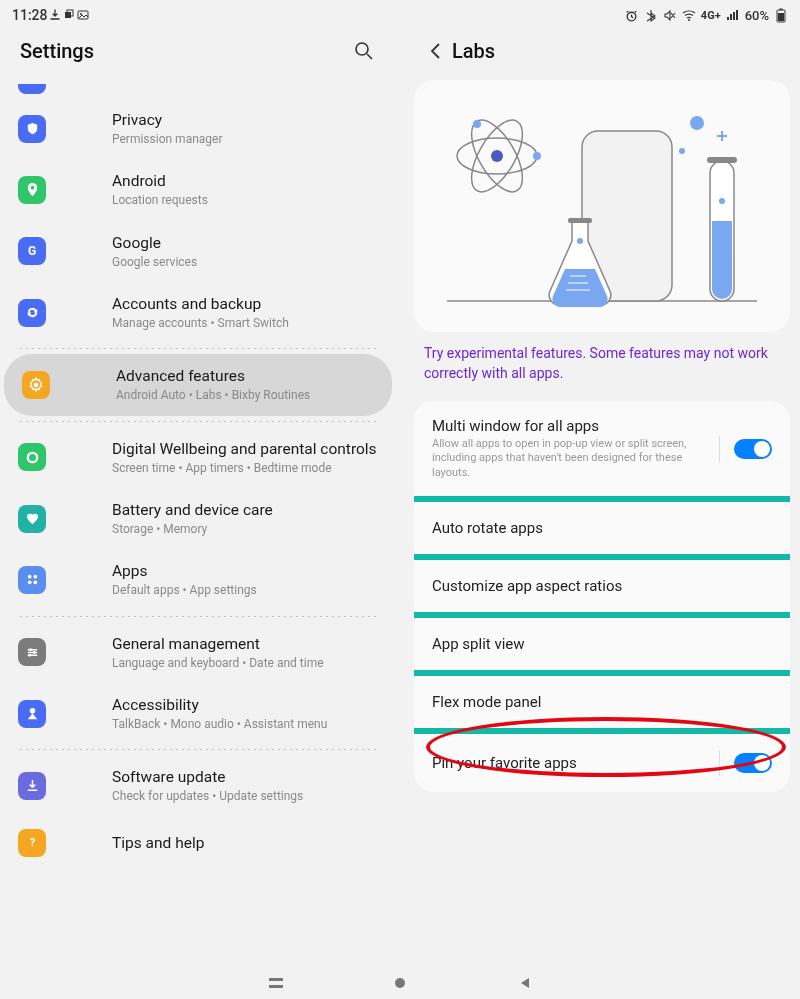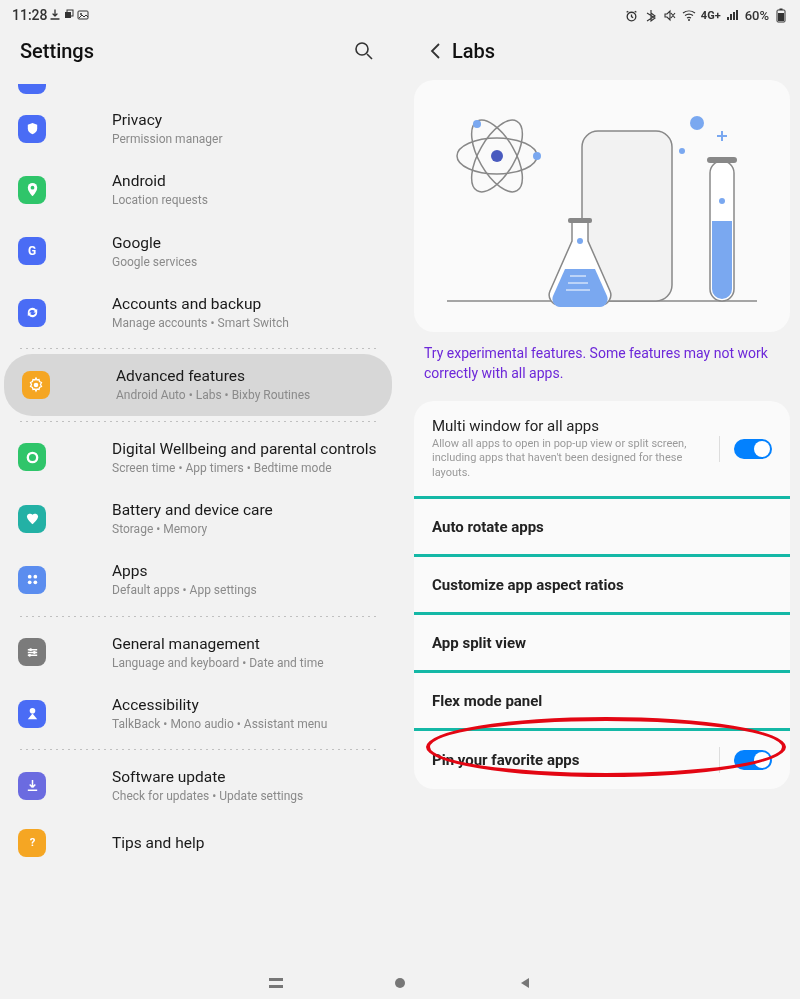--- a/index.html
+++ b/index.html
@@ -117,21 +117,21 @@
     position: relative;
   }
   .labs-row {
     display: flex;
     align-items: center;
     padding: 16px 18px;
     gap: 10px;
     cursor: pointer;
     min-height: 58px;
   }
-  .labs-row + .labs-row { border-top: 3px solid #14b8a6; font-weight: bold; }
+  .labs-row + .labs-row { border-top: 6px solid #14b8a6; }
   .labs-row-text { flex: 1; }
   .labs-row-title { font-size: 15px; color: #222; }
   .labs-row-sub { font-size: 11px; color: #9a9a9a; margin-top: 2px; line-height: 1.3; }
   .toggle-sep { width: 1px; height: 26px; background: #ddd; margin-right: 4px;}
   .toggle {
     width: 38px; height: 20px;
     border-radius: 20px;
     background: #0381fe;
     position: relative;
     flex-shrink: 0;

